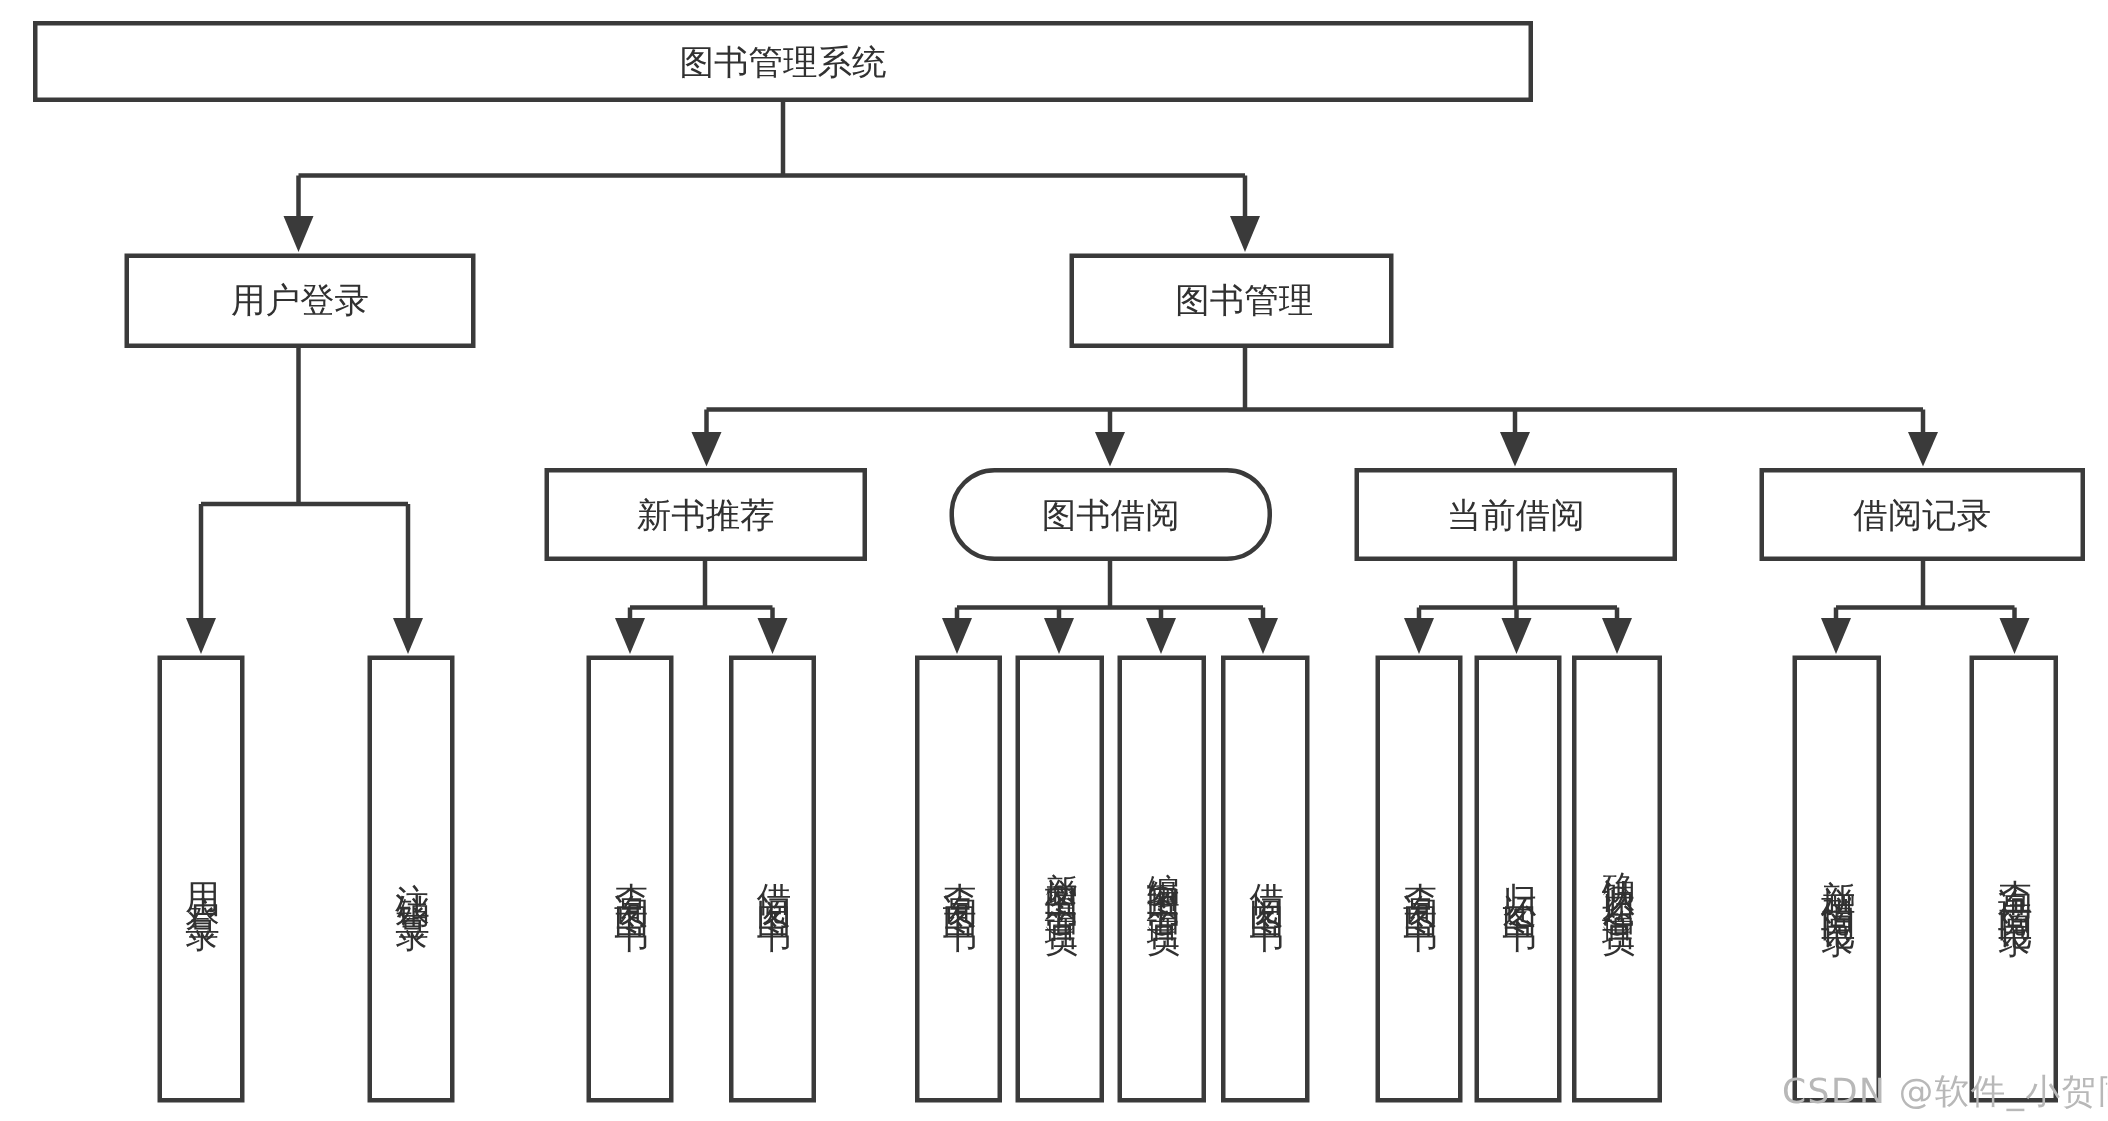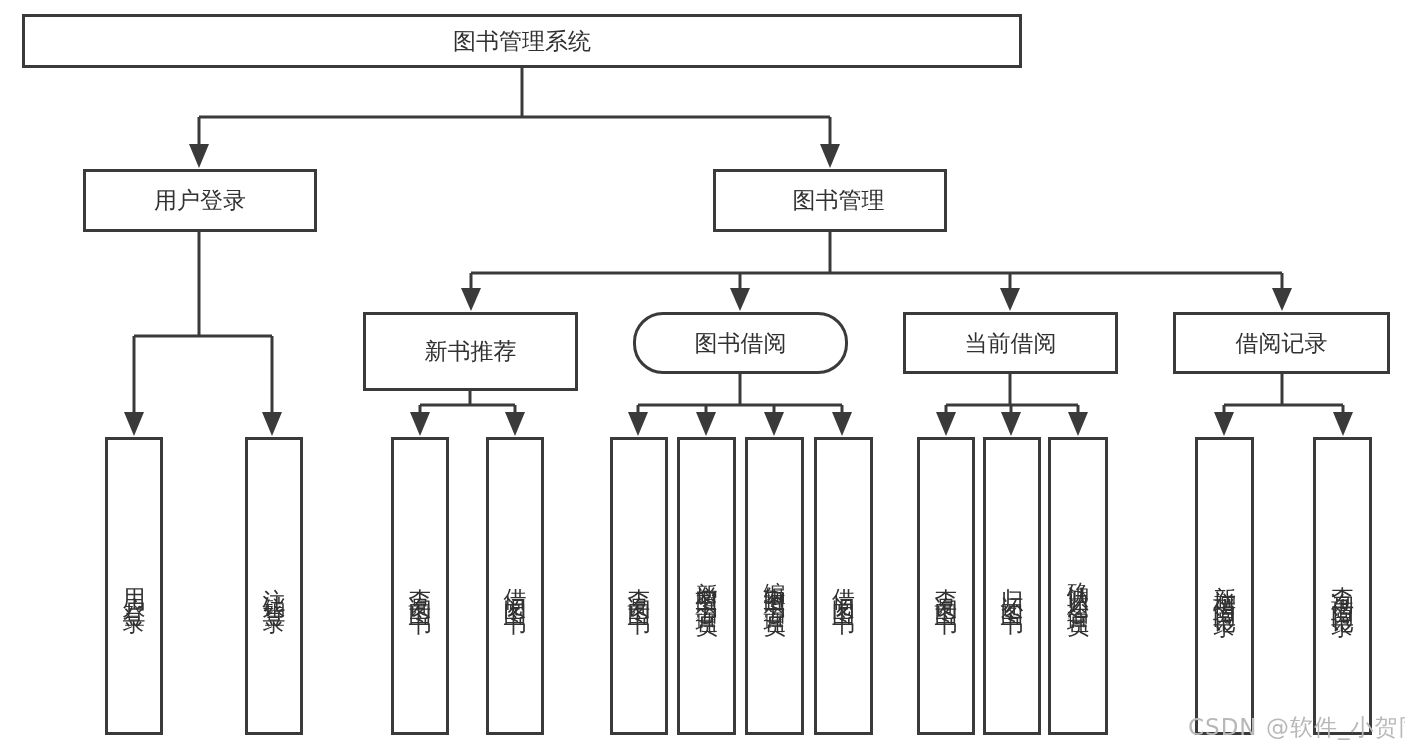--- a/index.html
+++ b/index.html
@@ -124,25 +124,25 @@
     </g>
   </svg>
 
   <div class="node" style="left:22px; top:14px; width:1000px; height:54px;text-align:center;">
     <span>图书管理系统</span>
   </div>
 
   <div class="node" style="left:83px; top:169px; width:234px; height:63px;">
     <span>用户登录</span>
   </div>
-  <div class="node" style="left:713px; top:169px; width:234px; height:63px;padding-left:17px;">
+  <div class="node" style="left:713px; top:169px; width:216px; height:63px;padding-left:17px;">
     <span>图书管理</span>
   </div>
 
-  <div class="node" style="left:363px; top:312px; width:215px; height:79px;">
+  <div class="node" style="left:363px; top:312px; width:215px; height:62px;">
     <span>新书推荐</span>
   </div>
   <div class="node" style="left:633px; top:312px; width:215px; height:62px;border-radius:30px;">
     <span>图书借阅</span>
   </div>
   <div class="node" style="left:1173px; top:312px; width:217px; height:62px;">
     <span>借阅记录</span>
   </div>
   <div class="node" style="left:903px; top:312px; width:215px; height:62px;">
     <span>当前借阅</span>

